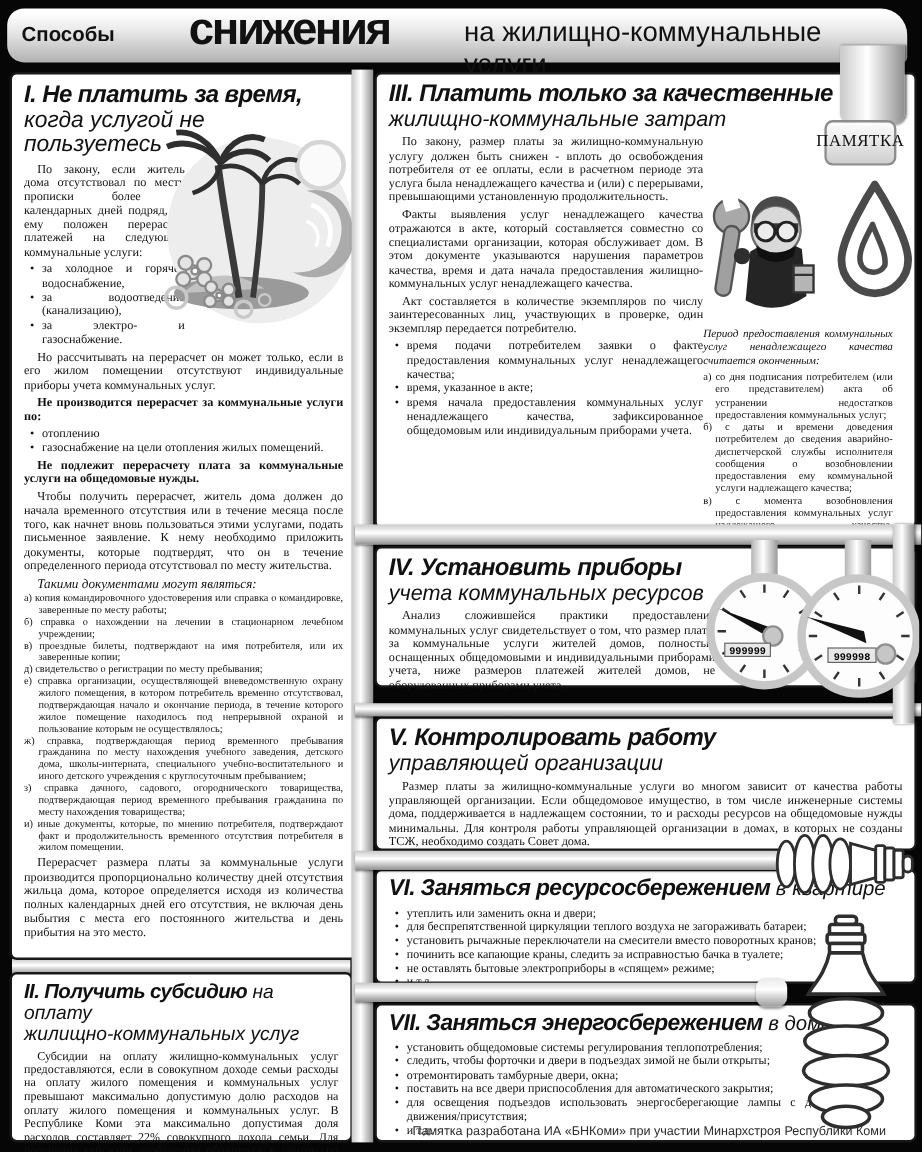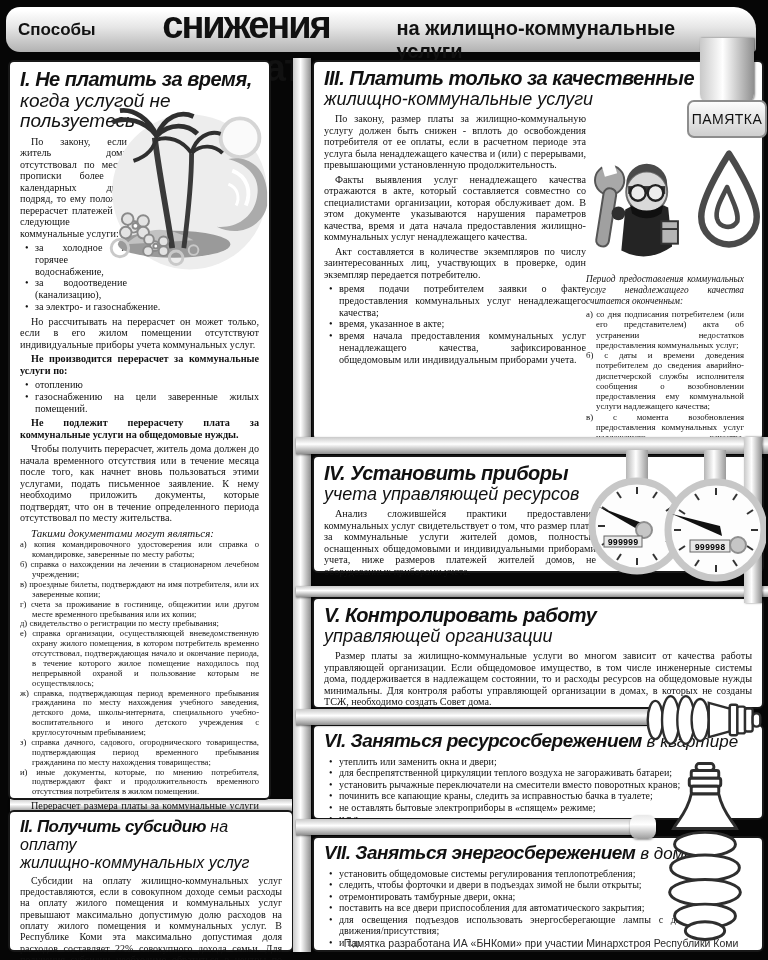--- a/index.html
+++ b/index.html
@@ -5,48 +5,48 @@
   html,body{margin:0;padding:0;background:#000;}
   #page{position:relative;width:768px;height:960px;background:#060606;overflow:hidden;
         font-family:"Liberation Serif",serif;color:#111;}
   
   .header-bar{position:absolute;left:6px;top:7px;width:750px;height:45px;
     background:linear-gradient(180deg,#ffffff 8%,#e6e6e6 45%,#b2b2b2 100%);
     border-radius:14px 22px 4px 14px;display:flex;align-items:baseline;gap:9px;
     padding:0 12px;box-sizing:border-box;font-family:"Liberation Sans",sans-serif;}
   .hdr-pre{font-size:17px;font-weight:600;transform:translateY(-6px);}
   .hdr-title{font-size:38px;font-weight:800;letter-spacing:-2px;transform:translateY(-3px);text-align:center;}
-  .hdr-suf{font-size:20px;font-weight:700;transform:translateY(-6px);}
+  .hdr-suf{font-size:23px;font-weight:400;transform:translateY(-6px);}
   
   .pipe-h{position:absolute;background:linear-gradient(180deg,#c9c9c9 0%,#ffffff 42%,#8f8f8f 100%);
     box-shadow:0 1px 2px rgba(0,0,0,.5);z-index:3;}
   .pipe-v{position:absolute;background:linear-gradient(90deg,#c9c9c9 0%,#ffffff 42%,#8f8f8f 100%);
     box-shadow:1px 0 2px rgba(0,0,0,.5);z-index:3;}
   #pipe-hdr{left:700px;top:38px;width:54px;height:66px;border-radius:0 0 10px 10px;z-index:4;}
   #pipe-divider{left:293px;top:58px;width:18px;height:894px;}
   #pipe-left-gap{left:10px;top:799px;width:282px;height:13px;z-index:1;}
   #ph1{left:296px;top:437px;width:472px;height:17px;}
   #pv-right{left:744px;top:437px;width:18px;height:166px;z-index:4;}
   #ph2{left:296px;top:586px;width:472px;height:11px;}
   #ph3{left:296px;top:709px;width:372px;height:16px;border-radius:0 10px 10px 0;}
   #ph4{left:296px;top:819px;width:352px;height:16px;border-radius:0 10px 10px 0;}
   .pipe-cap{position:absolute;width:26px;height:24px;border-radius:8px;z-index:3;
     background:linear-gradient(180deg,#e9e9e9,#ffffff 40%,#9b9b9b);box-shadow:0 1px 2px rgba(0,0,0,.4);}
   #cap3{left:650px;top:705px;}
   #cap4{left:630px;top:815px;}
   
-  .memo-badge{position:absolute;left:687px;top:100px;width:80px;height:38px;z-index:5;
+  .memo-badge{position:absolute;left:687px;top:100px;width:60px;height:38px;z-index:5;
     background:linear-gradient(180deg,#fdfdfd,#cfcfcf);border:2px solid #8d8d8d;border-radius:7px;
-    display:flex;align-items:center;justify-content:center;font-family:Liberation Sans, sans-serif;
+    display:flex;align-items:center;justify-content:center;font-family:Liberation Serif, serif;
     font-size:14px;letter-spacing:.5px;box-sizing:border-box;}
   .overlay-svg{position:absolute;z-index:4;}
   
   .box{position:absolute;background:#fff;border:2px solid #181818;border-radius:6px;
     box-sizing:border-box;z-index:2;}
-  #box1{left:8px;top:60px;width:263px;height:740px;padding:5px 10px;}
+  #box1{left:8px;top:60px;width:290px;height:740px;padding:5px 10px;}
   #box2{left:8px;top:810px;width:286px;height:142px;padding:4px 10px;}
   .rbox{left:312px;width:452px;}
   #box3{top:60px;height:381px;padding:4px 10px;}
   #box4{top:455px;height:118px;padding:4px 10px;}
   #box5{top:597px;height:112px;padding:4px 10px;}
   #box6{top:724px;height:96px;padding:3px 10px;}
   #box7{top:836px;height:116px;padding:3px 10px;}
   
   .sec-title{font-family:"Liberation Sans",sans-serif;font-style:italic;line-height:1.08;margin:2px 0 4px;}
   .tb{font-weight:700;letter-spacing:-.5px;display:block;}
@@ -163,51 +163,50 @@
     <p class="p">По закону, если житель дома отсутствовал по месту прописки более 5 календарных дней подряд, то ему положен перерасчет платежей на следующие коммунальные услуги:</p>
     <ul class="blist">
         <li>за холодное и горячее водоснабжение,</li>
         <li>за водоотведение (канализацию),</li>
         <li>за электро- и газоснабжение.</li>
       </ul>
     <p class="p">Но рассчитывать на перерасчет он может только, если в его жилом помещении отсутствуют индивидуальные приборы учета коммунальных услуг.</p>
     <p class="p pb">Не производится перерасчет за коммунальные услуги по:</p>
     <ul class="blist">
         <li>отоплению</li>
-        <li>газоснабжению на цели заверенные жилых помещений.</li>
+        <li>газоснабжение на цели отопления жилых помещений.</li>
       </ul>
     <p class="p pb">Не подлежит перерасчету плата за коммунальные услуги на общедомовые нужды.</p>
     <p class="p">Чтобы получить перерасчет, житель дома должен до начала временного отсутствия или в течение месяца после того, как начнет вновь пользоваться этими услугами, подать письменное заявление. К нему необходимо приложить документы, которые подтвердят, что он в течение определенного периода отсутствовал по месту жительства.</p>
     <p class="p pi">Такими документами могут являться:</p>
     <div class="doc-list">
         <div>а) копия командировочного удостоверения или справка о командировке, заверенные по месту работы;</div>
         <div>б) справка о нахождении на лечении в стационарном лечебном учреждении;</div>
         <div>в) проездные билеты, подтверждают на имя потребителя, или их заверенные копии;</div>
-        <div>г) счета за проживание в гостинице, общежитии или другом месте временного пребывания или их копии;</div>
         <div>д) свидетельство о регистрации по месту пребывания;</div>
         <div>е) справка организации, осуществляющей вневедомственную охрану жилого помещения, в котором потребитель временно отсутствовал, подтверждающая начало и окончание периода, в течение которого жилое помещение находилось под непрерывной охраной и пользование которым не осуществлялось;</div>
         <div>ж) справка, подтверждающая период временного пребывания гражданина по месту нахождения учебного заведения, детского дома, школы-интерната, специального учебно-воспитательного и иного детского учреждения с круглосуточным пребыванием;</div>
         <div>з) справка дачного, садового, огороднического товарищества, подтверждающая период временного пребывания гражданина по месту нахождения товарищества;</div>
         <div>и) иные документы, которые, по мнению потребителя, подтверждают факт и продолжительность временного отсутствия потребителя в жилом помещении.</div>
       </div>
     <p class="p">Перерасчет размера платы за коммунальные услуги производится пропорционально количеству дней отсутствия жильца дома, которое определяется исходя из количества полных календарных дней его отсутствия, не включая день выбытия с места его постоянного жительства и день прибытия на это место.</p>
   </div>
 
   <div class="box" id="box2">
     <div class="sec-title">
       <span><span class="tb-in">II. Получить субсидию</span><span class="tl-in"> на оплату</span></span>
       <span class="tl">жилищно-коммунальных услуг</span>
     </div>
     <p class="p" style="font-size:10px;">Субсидии на оплату жилищно-коммунальных услуг предоставляются, если в совокупном доходе семьи расходы на оплату жилого помещения и коммунальных услуг превышают максимально допустимую долю расходов на оплату жилого помещения и коммунальных услуг. В Республике Коми эта максимально допустимая доля расходов составляет 22% совокупного дохода семьи. Для получения субсидии необходимо обратиться в центры по предоставлению государственных услуг в сфере социальной защиты населения по месту жительства.</p>
   </div>
 
   <div class="box rbox" id="box3">
     <div class="sec-title">
       <span class="tb">III. Платить только за качественные</span>
-      <span class="tl">жилищно-коммунальные услуги</span>
+      <span class="tl">жилищно-коммунальные затрат</span>
     </div>
     <div class="cols">
       <div class="colL">
         <p class="p">По закону, размер платы за жилищно-коммунальную услугу должен быть снижен - вплоть до освобождения потребителя от ее оплаты, если в расчетном периоде эта услуга была ненадлежащего качества и (или) с перерывами, превышающими установленную продолжительность.</p>
         <p class="p">Факты выявления услуг ненадлежащего качества отражаются в акте, который составляется совместно со специалистами организации, которая обслуживает дом. В этом документе указываются нарушения параметров качества, время и дата начала предоставления жилищно-коммунальных услуг ненадлежащего качества.</p>
         <p class="p">Акт составляется в количестве экземпляров по числу заинтересованных лиц, участвующих в проверке, один экземпляр передается потребителю.</p>
         <ul class="blist">
             <li>время подачи потребителем заявки о факте предоставления коммунальных услуг ненадлежащего качества;</li>
             <li>время, указанное в акте;</li>
             <li>время начала предоставления коммунальных услуг ненадлежащего качества, зафиксированное общедомовым или индивидуальным приборами учета.</li>
@@ -235,21 +234,21 @@
             <div>б) с даты и времени доведения потребителем до сведения аварийно-диспетчерской службы исполнителя сообщения о возобновлении предоставления ему коммунальной услуги надлежащего качества;</div>
             <div>в) с момента возобновления предоставления коммунальных услуг надлежащего качества, зафиксированного соответствующим прибором учета.</div>
           </div>
       </div>
     </div>
   </div>
 
   <div class="box rbox" id="box4">
     <div class="sec-title">
       <span class="tb">IV. Установить приборы</span>
-      <span class="tl">учета управляющей ресурсов</span>
+      <span class="tl">учета коммунальных ресурсов</span>
     </div>
     <p class="p">Анализ сложившейся практики предоставления коммунальных услуг свидетельствует о том, что размер платы за коммунальные услуги жителей домов, полностью оснащенных общедомовыми и индивидуальными приборами учета, ниже размеров платежей жителей домов, не оборудованных приборами учета.</p>
   </div>
 
   <svg class="overlay-svg" id="meters-art" viewBox="0 0 180 152">
     <defs>
       <linearGradient id="gpipe" x1="0" y1="0" x2="1" y2="0">
         <stop offset="0" stop-color="#b5b5b5"></stop>
           <stop offset=".45" stop-color="#fff"></stop>
           <stop offset="1" stop-color="#9a9a9a"></stop>

